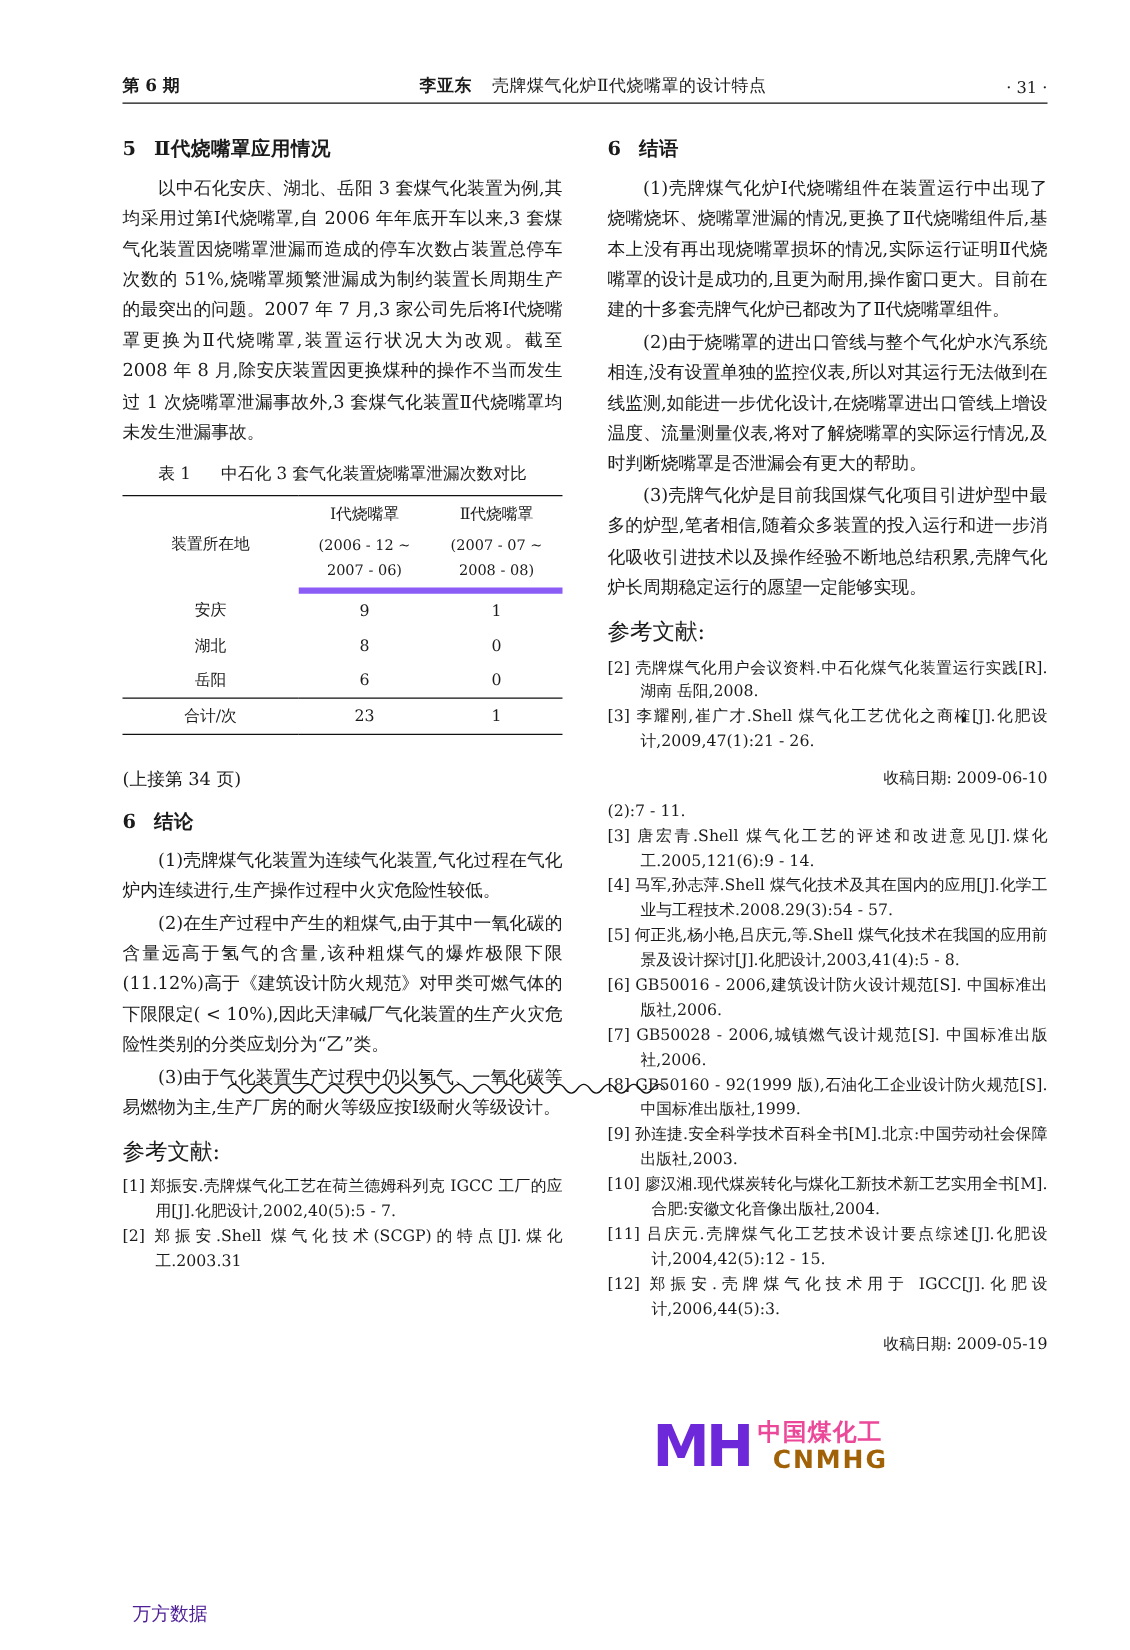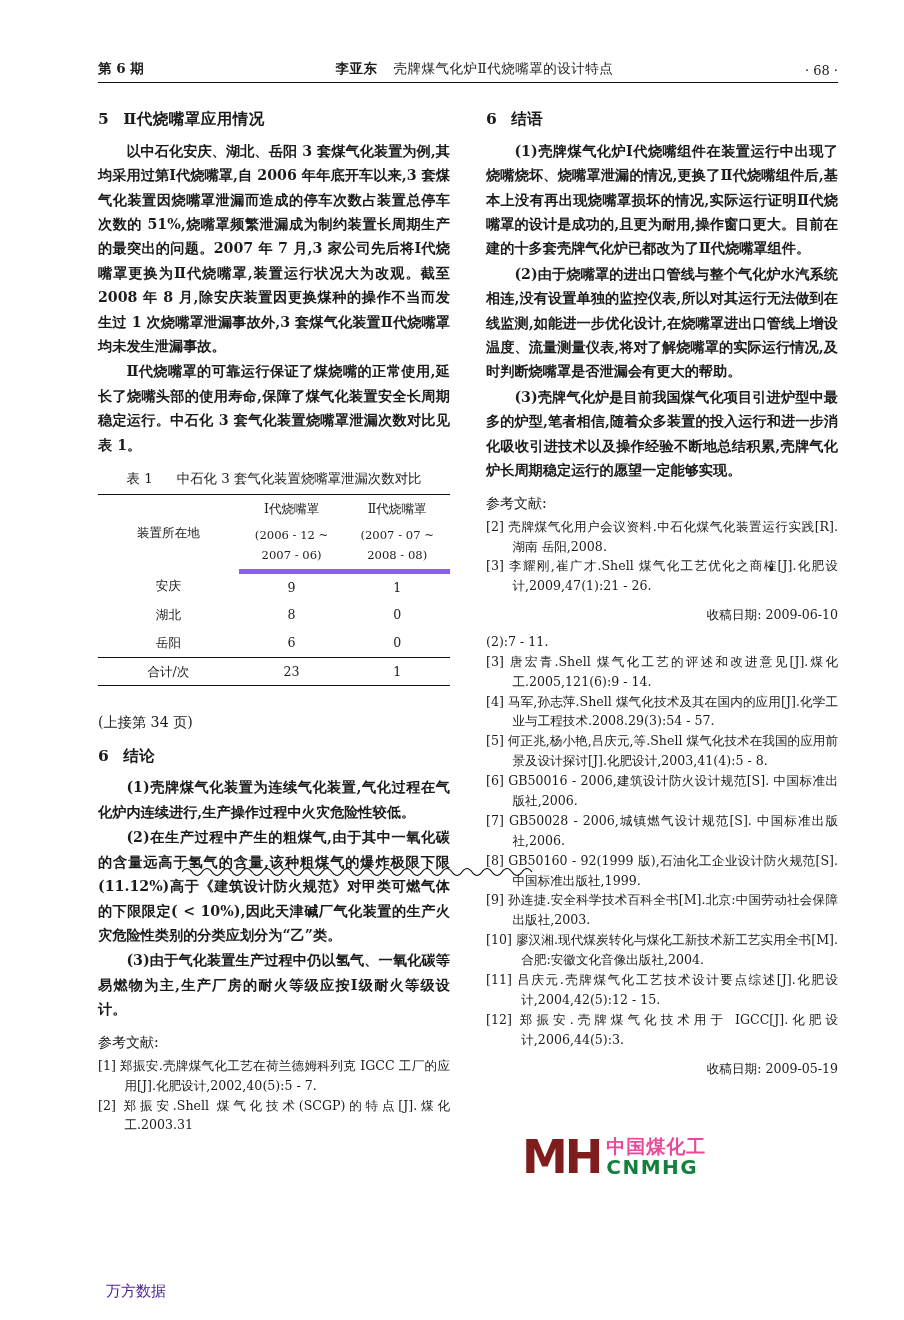--- a/index.html
+++ b/index.html
@@ -36,21 +36,21 @@
     text-align:justify; text-justify:inter-ideograph;
   }
   .col-left { left:84px; }
   .col-right { left:472px; }
 
   h2.sec {
     font-size:15.5px; font-weight:bold; margin:0 0 6px 0;
     letter-spacing:0.5px;
   }
   h2.sec .num { margin-right:14px; }
-  p.body { margin:0 0 1px 0; text-indent:2em;font-weight:bold; }
+  p.body { margin:0 0 1px 0; text-indent:2em; }
 
   
   .tbl-cap {
     font-size:13.4px; text-align:center; margin:10px 0 4px 0; font-weight:normal;
   }
   .tbl-cap .t-num { margin-right:24px; }
   table.data {
     width:100%; border-collapse:collapse; font-size:12.6px;
   }
   table.data th, table.data td {
@@ -66,81 +66,81 @@
 
   
   .squiggle {
     position:absolute; left:84px; top:756px; width:352px; height:14px;
   }
 
   
   .cont-note { margin:0 0 8px 0; font-size:14.2px; }
 
   
-  .ref-head { font-size:14px; margin:8px 0 2px 0; font-weight:normal; }
+  .ref-head { font-size:18px; margin:8px 0 2px 0; font-weight:normal; }
   .ref {
     font-size:12.6px; line-height:1.58; margin:0;
     padding-left:2.1em; text-indent:-2.1em;
     text-align:justify;
   }
   .ref.ind { padding-left:2.8em; text-indent:-2.8em; }
   .recv {
     font-size:12.6px; text-align:right; margin-top:8px;
   }
 
   
   .logo {
     position:absolute; left:508px; top:1128px; width:250px; height:58px;
     display:flex; align-items:center;
   }
   .logo .mark {
     font-family:"DejaVu Sans", sans-serif;
-    font-weight:bold; font-size:46px; color:#7f1d1d;
+    font-weight:bold; font-size:46px; color:#6d28d9;
     letter-spacing:-3px; line-height:1;
   }
   .logo .words { margin-left:6px; }
   .logo .cn {
     font-size:19px; color:#ec4899; font-weight:bold; letter-spacing:1px;
     line-height:1.1;
   }
   .logo .en {
     font-family:"DejaVu Sans", sans-serif;
-    font-size:20px; color:#15803d; font-weight:bold; letter-spacing:1.5px;
+    font-size:20px; color:#a16207; font-weight:bold; letter-spacing:1.5px;
     line-height:1.1;
+    margin-left:12px;
   }
 
   
   .footer {
     position:absolute; left:92px; top:1282px;
     font-size:15px; color:#4c1d95;
     font-family:"DejaVu Sans", sans-serif;
   }
 </style>
 </head>
 <body>
 
 <div class="page">
 
   <div class="runhead">
     <div class="rh-left">第 6 期</div>
     <div class="rh-mid">
       <span class="author">李亚东</span><span>壳牌煤气化炉Ⅱ代烧嘴罩的设计特点</span>
     </div>
-    <div class="rh-right">· 68 ·</div>
+    <div class="rh-right">· 31 ·</div>
   </div>
   <div class="rule"></div>
 
   <div class="col col-left">
 
     <h2 class="sec">
       <span class="num">5</span><span>Ⅱ代烧嘴罩应用情况</span>
     </h2>
 
     <p class="body">以中石化安庆、湖北、岳阳 3 套煤气化装置为例,其均采用过第Ⅰ代烧嘴罩,自 2006 年年底开车以来,3 套煤气化装置因烧嘴罩泄漏而造成的停车次数占装置总停车次数的 51%,烧嘴罩频繁泄漏成为制约装置长周期生产的最突出的问题。2007 年 7 月,3 家公司先后将Ⅰ代烧嘴罩更换为Ⅱ代烧嘴罩,装置运行状况大为改观。截至 2008 年 8 月,除安庆装置因更换煤种的操作不当而发生过 1 次烧嘴罩泄漏事故外,3 套煤气化装置Ⅱ代烧嘴罩均未发生泄漏事故。</p>
-    <p class="body">Ⅱ代烧嘴罩的可靠运行保证了煤烧嘴的正常使用,延长了烧嘴头部的使用寿命,保障了煤气化装置安全长周期稳定运行。中石化 3 套气化装置烧嘴罩泄漏次数对比见表 1。</p>
 
     <div class="tbl-cap">
       <span class="t-num">表 1</span><span>中石化 3 套气化装置烧嘴罩泄漏次数对比</span>
     </div>
 
     <table class="data">
       <thead>
         <tr class="hrow-top">
           <th class="th-place" rowspan="2">装置所在地</th>
           <th>Ⅰ代烧嘴罩</th>

